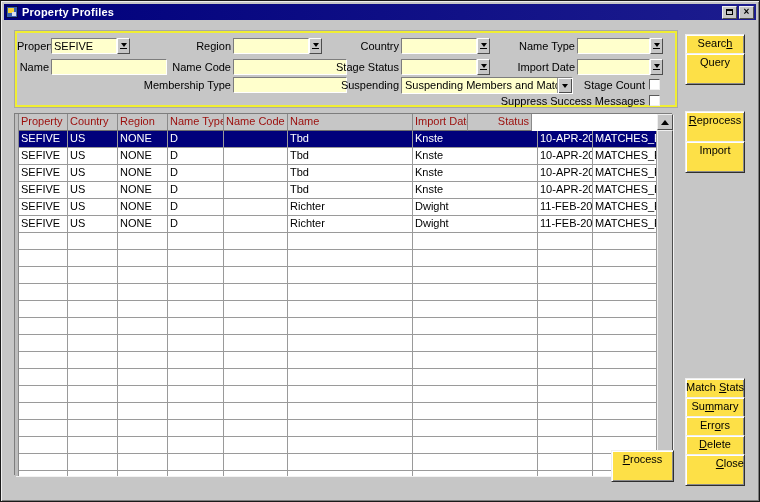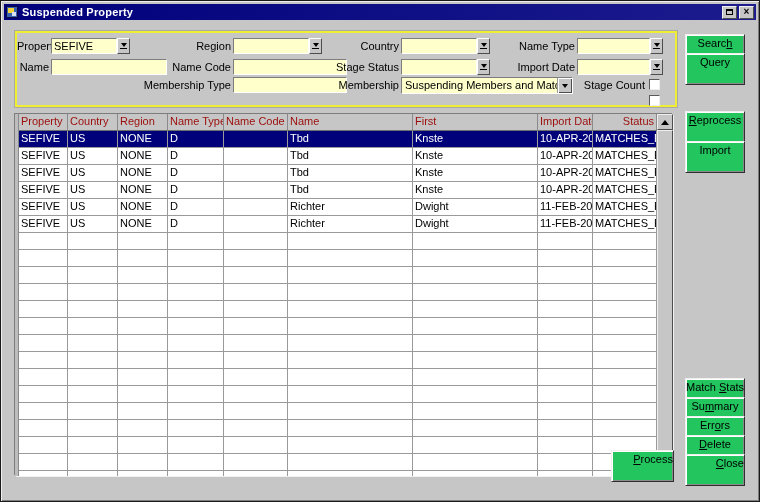--- a/index.html
+++ b/index.html
@@ -89,40 +89,40 @@
   .sbtn { position:absolute; left:0; width:16px; height:16px; background:#c6c6c6;
     border:1px solid; border-color:#efefef #4d4d4d #4d4d4d #efefef;
     display:flex; align-items:center; justify-content:center; cursor:default; }
   .up-tri { width:0; height:0; border-left:4px solid transparent; border-right:4px solid transparent; border-bottom:5px solid #000; }
   .down-tri { width:0; height:0; border-left:4px solid transparent; border-right:4px solid transparent; border-top:5px solid #000; }
   #scroll-thumb { position:absolute; left:0; top:16px; width:16px; height:330px;
     background:#c6c6c6; border:1px solid; border-color:#efefef #4d4d4d #4d4d4d #efefef; cursor:default; }
   
   .btn {
     position:absolute; left:684px; width:60px; height:32px;
-    background:#22c55e; color:#000; text-align:center; line-height:16px;
+    background:#fde047; color:#000; text-align:center; line-height:16px;
     border:1px solid; border-color:#efefef #2e2e2e #2e2e2e #efefef;
     box-shadow: inset 1px 1px 0 #fff, inset -1px -1px 0 #8b8b8b;
     cursor:default; white-space:nowrap;
   }
   .btn .u { text-decoration:underline; }
   #btn-search { top:33px; } #btn-clear { top:52px; }
   #btn-reprocess { top:110px; } #btn-rematch { top:140px; }
   #btn-match-stats { top:377px; } #btn-summary { top:396px; }
   #btn-errors { top:415px; } #btn-delete { top:434px; } #btn-close { top:453px;text-align:right; }
-  #btn-process { left:610px; top:449px; width:63px;text-align:right; }
+  #btn-process { left:610px; top:449px; width:63px; }
 </style>
 </head>
 <body>
 
 <div id="window">
 
   <div id="titlebar">
     <div id="app-icon"></div>
-    <span id="title-text">Suspended Property</span>
+    <span id="title-text">Property Profiles</span>
     <div id="win-buttons">
       <div class="winbtn">
         <span class="max-glyph"></span>
       </div>
       <div class="winbtn">
         <span>×</span>
       </div>
     </div>
   </div>
 
@@ -172,45 +172,45 @@
     <div class="lbl" style="left:480px;top:28px;width:78px;">Import Date</div>
     <input class="field" style="left: 560px; top: 26px; width: 73px;" value="">
     <div class="lovbtn" style="left:633px;top:26px;">
       <span class="lov-tri"></span>
         <span class="lov-bar"></span>
     </div>
 
     <div class="lbl" style="left:120px;top:46px;width:94px;">Membership Type</div>
     <input class="field" style="left: 216px; top: 44px; width: 114px;" value="">
 
-    <div class="lbl" style="left:308px;top:46px;width:74px;">Membership</div>
+    <div class="lbl" style="left:308px;top:46px;width:74px;">Suspending</div>
     <div class="combo" style="left:384px;top:44px;width:172px;">
       <div class="combo-text">Suspending Members and Matchin...</div>
       <div class="combo-btn">
         <span class="dn-tri"></span>
       </div>
     </div>
 
     <div class="lbl" style="left:548px;top:46px;width:80px;">Stage Count</div>
     <div class="checkbox" style="left:632px;top:46px;"></div>
 
+    <div class="lbl" style="left:398px;top:62px;width:230px;">Suppress Success Messages</div>
     <div class="checkbox" style="left:632px;top:62px;"></div>
   </div>
 
   <div id="table">
     <div id="record-strip"></div>
     <div id="grid">
       <div class="tr" id="table-header-row">
           <div class="th" style="width: 49px;">Property</div>
           <div class="th" style="width: 50px;">Country</div>
           <div class="th" style="width: 50px;">Region</div>
           <div class="th" style="width: 56px;">Name Type</div>
           <div class="th" style="width: 64px;">Name Code</div>
           <div class="th" style="width: 125px;">Name</div>
-          <div class="th" style="width: 125px;">First</div>
           <div class="th" style="width: 55px;">Import Date</div>
           <div class="th" style="width: 64px; text-align: right;">Status</div>
         </div>
       <div id="table-body">
           <div class="tr sel">
             <div class="td" style="width: 49px;">SEFIVE</div>
             <div class="td" style="width: 50px;">US</div>
             <div class="td" style="width: 50px;">NONE</div>
             <div class="td" style="width: 56px;">D</div>
             <div class="td" style="width: 64px;"></div>

